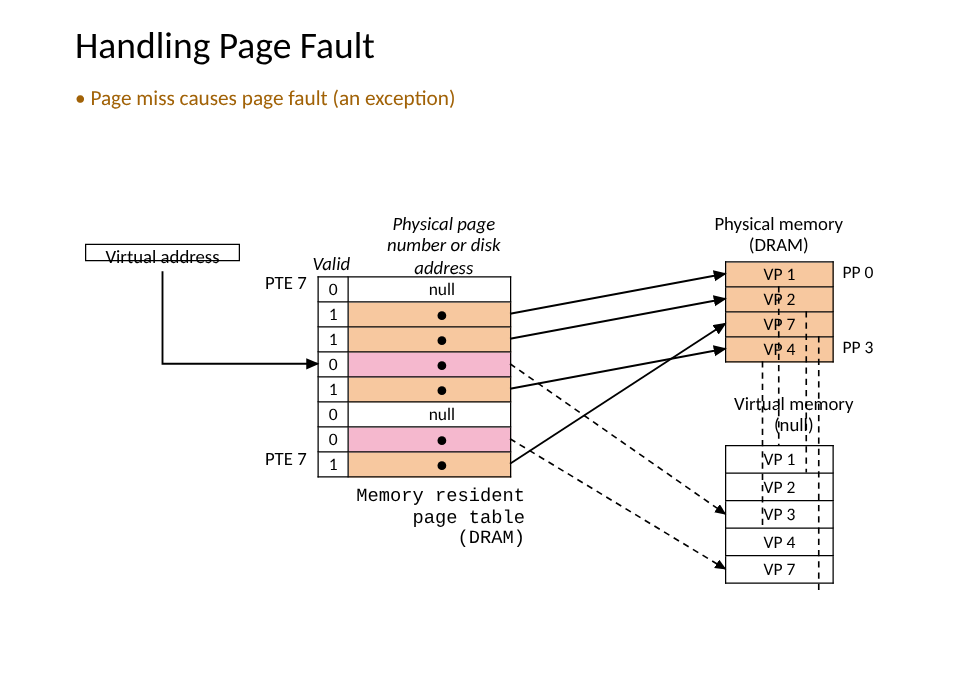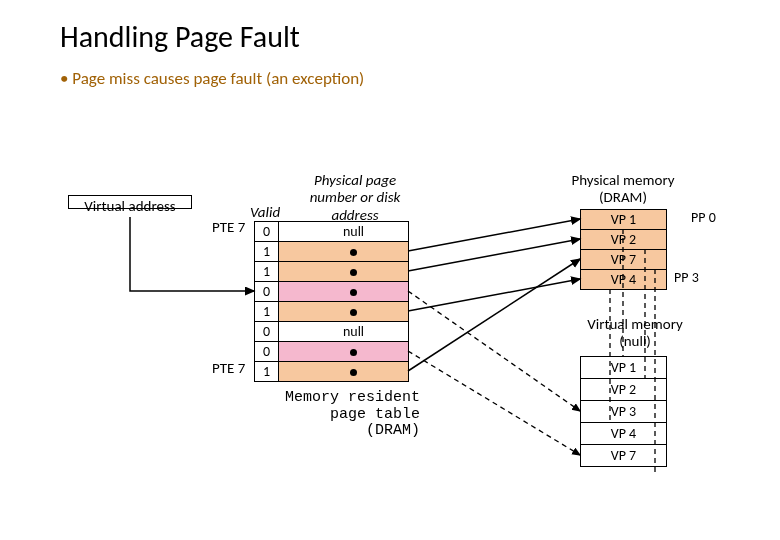--- a/index.html
+++ b/index.html
@@ -15,21 +15,21 @@
   .pte-table td { border: 1.5px solid #000; height: 20px; font-size: 14px; text-align: center; }
   .pte-table .valid-col { width: 24px; background: #fff; }
   .pte-table .addr-col { width: 130px; background: #fff; padding-left: 20px; }
   .pte-table tr.peach .addr-col { background: #f7c89f; }
   .pte-table tr.pink .addr-col { background: #f5b8ce; }
   .dot { display: inline-block; width: 7px; height: 7px; background: #000; border-radius: 50%; }
   .mpt-label { position: absolute; left: 280px; top: 390px; width: 140px; text-align: right; font-size: 15px; line-height: 1.1; font-family: Liberation Mono, monospace; }
   .pm-header { position: absolute; left: 558px; top: 172px; width: 130px; text-align: center; font-size: 15px; line-height: 1.15; }
   .pm-table { position: absolute; left: 580px; top: 209px; border-collapse: collapse; }
   .pm-table td { border: 1.5px solid #000; width: 86px; height: 20px; font-size: 14px; text-align: center; background: #f7c89f; }
-  .pp-label-0 { position: absolute; left: 674px; top: 209px; font-size: 14px; margin-left: 17px; }
+  .pp-label-0 { position: absolute; left: 674px; top: 209px; font-size: 14px; }
   .pp-label-3 { position: absolute; left: 674px; top: 269px; font-size: 14px; }
   .vm-header { position: absolute; left: 570px; top: 316px; width: 130px; text-align: center; font-size: 15px; line-height: 1.15; }
   .vm-table { position: absolute; left: 580px; top: 356px; border-collapse: collapse; }
   .vm-table td { border: 1.5px solid #000; width: 86px; height: 22px; font-size: 14px; text-align: center; background: #fff; }
   svg.overlay { position: absolute; left: 0; top: 0; width: 780px; height: 540px; pointer-events: none; }
 </style>
 </head>
 <body>
 
 <div class="title">Handling Page Fault</div>

